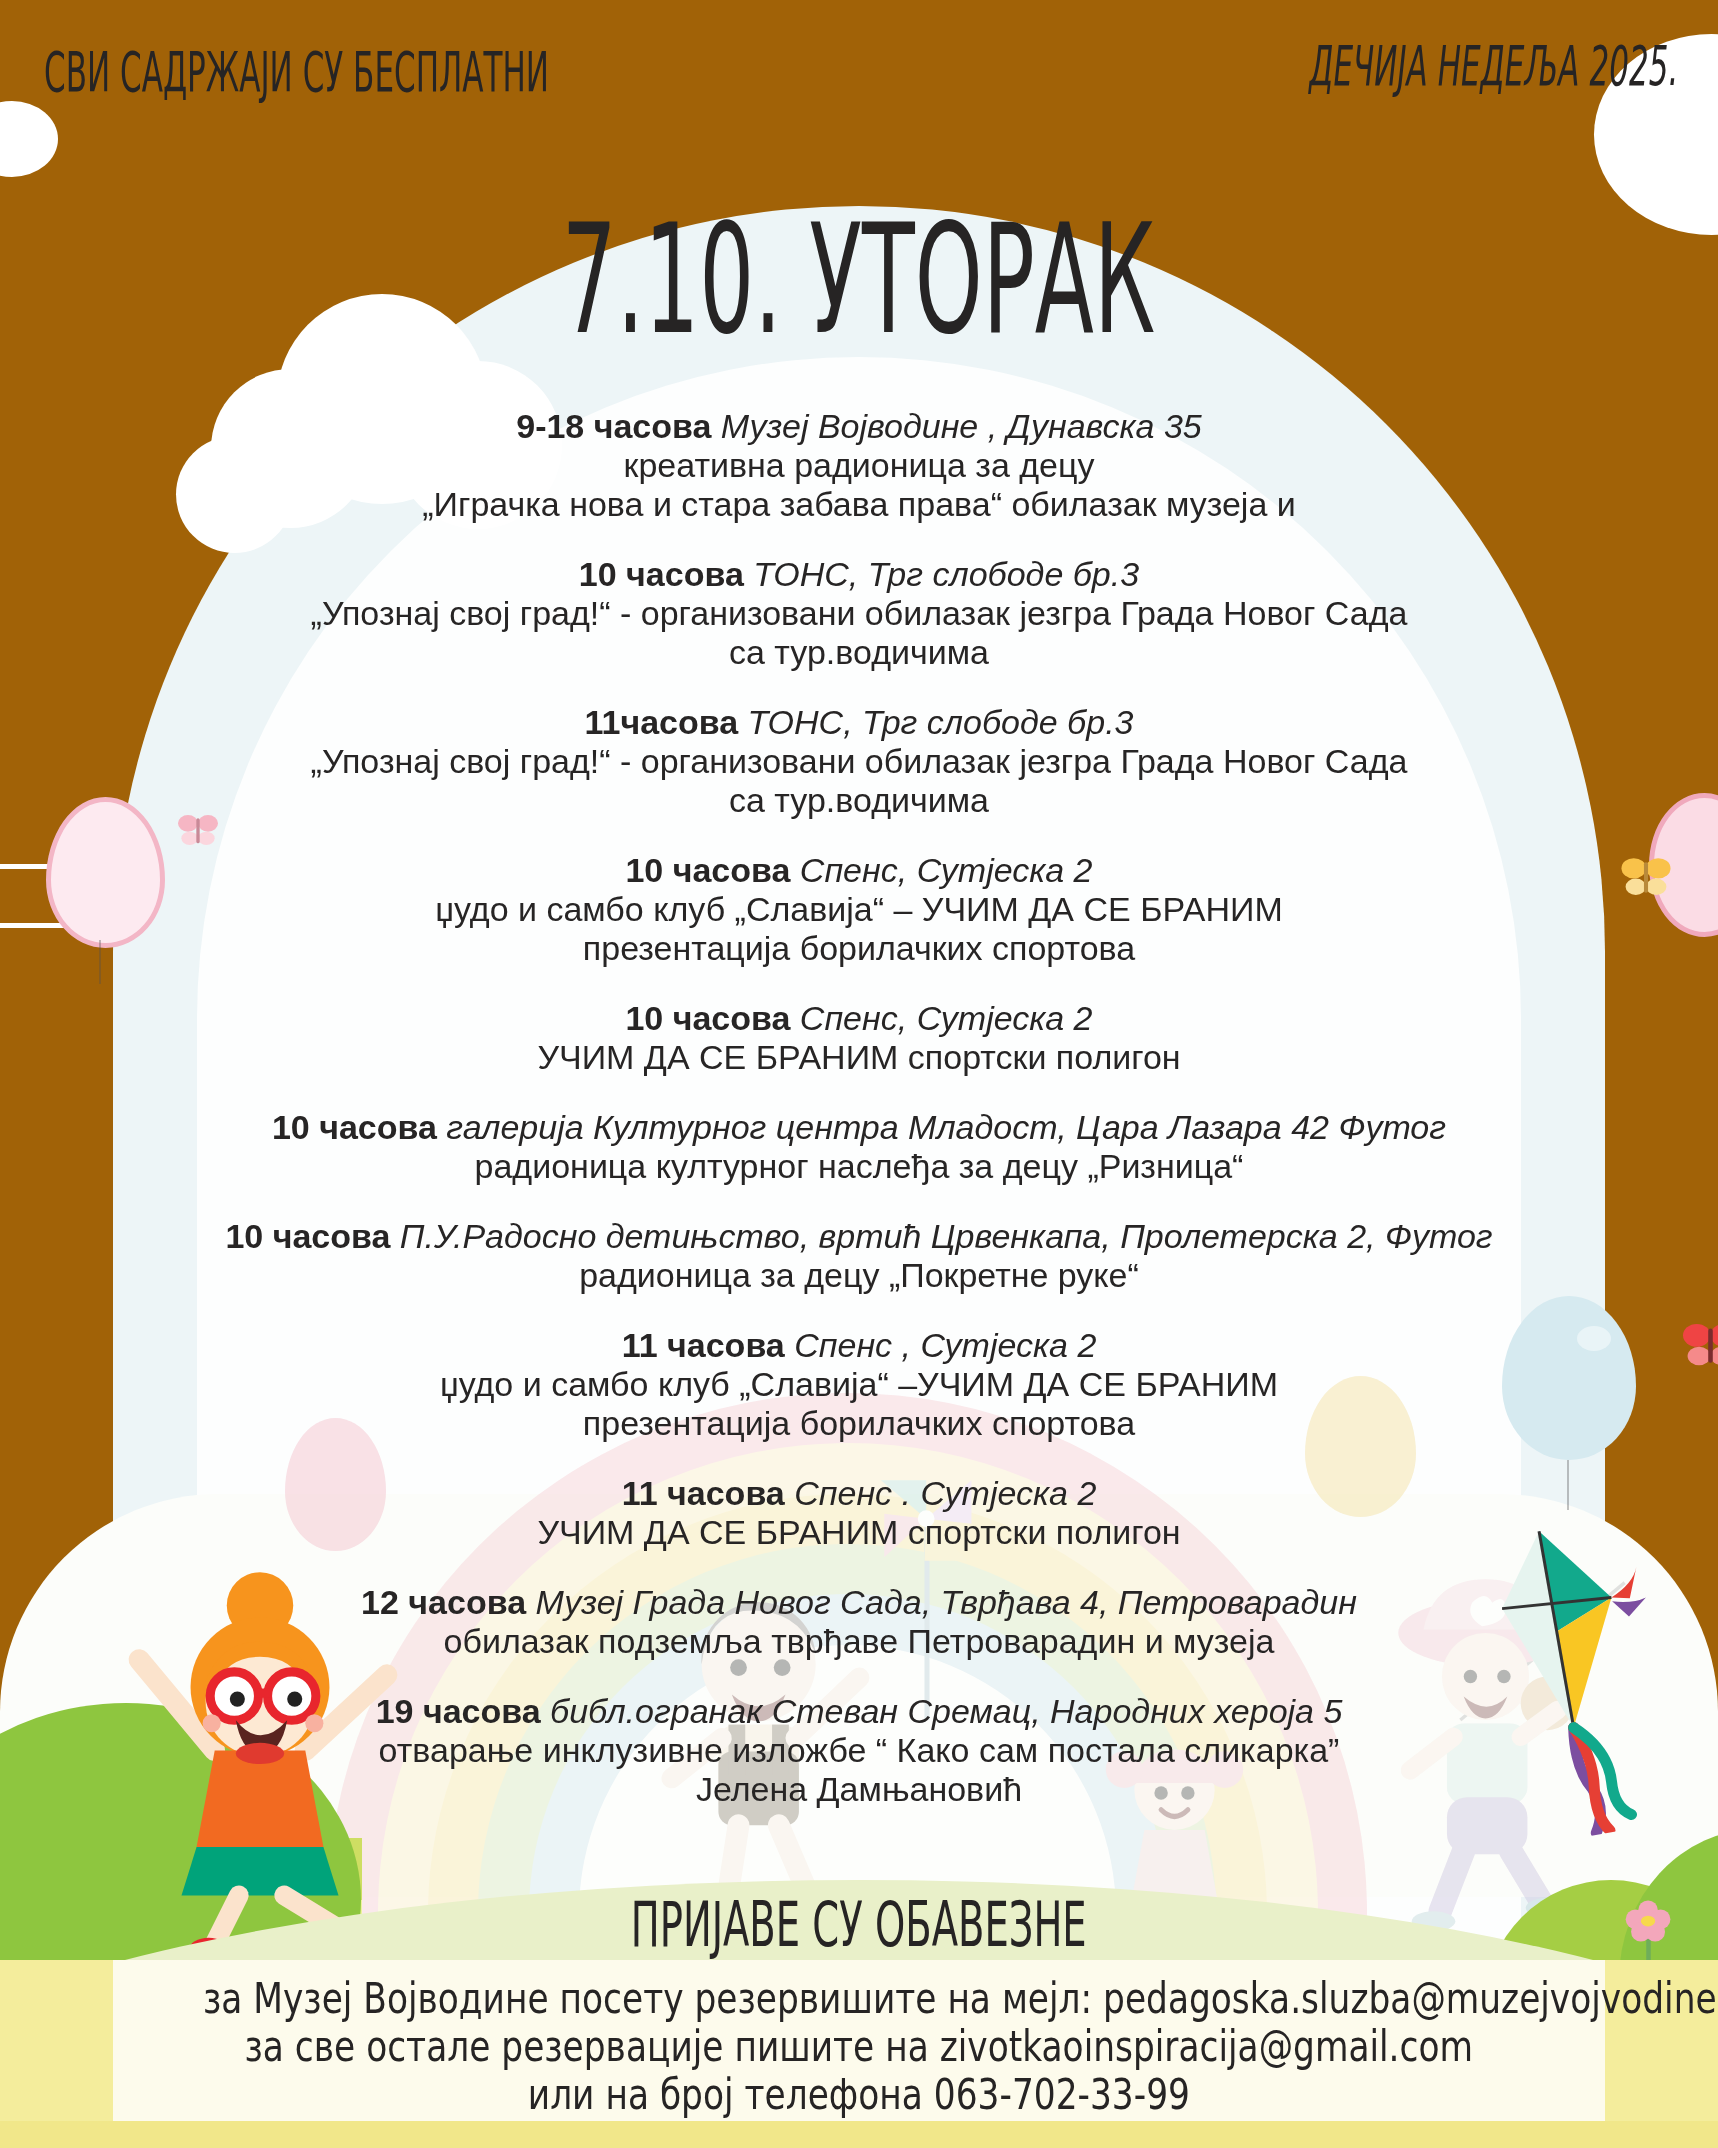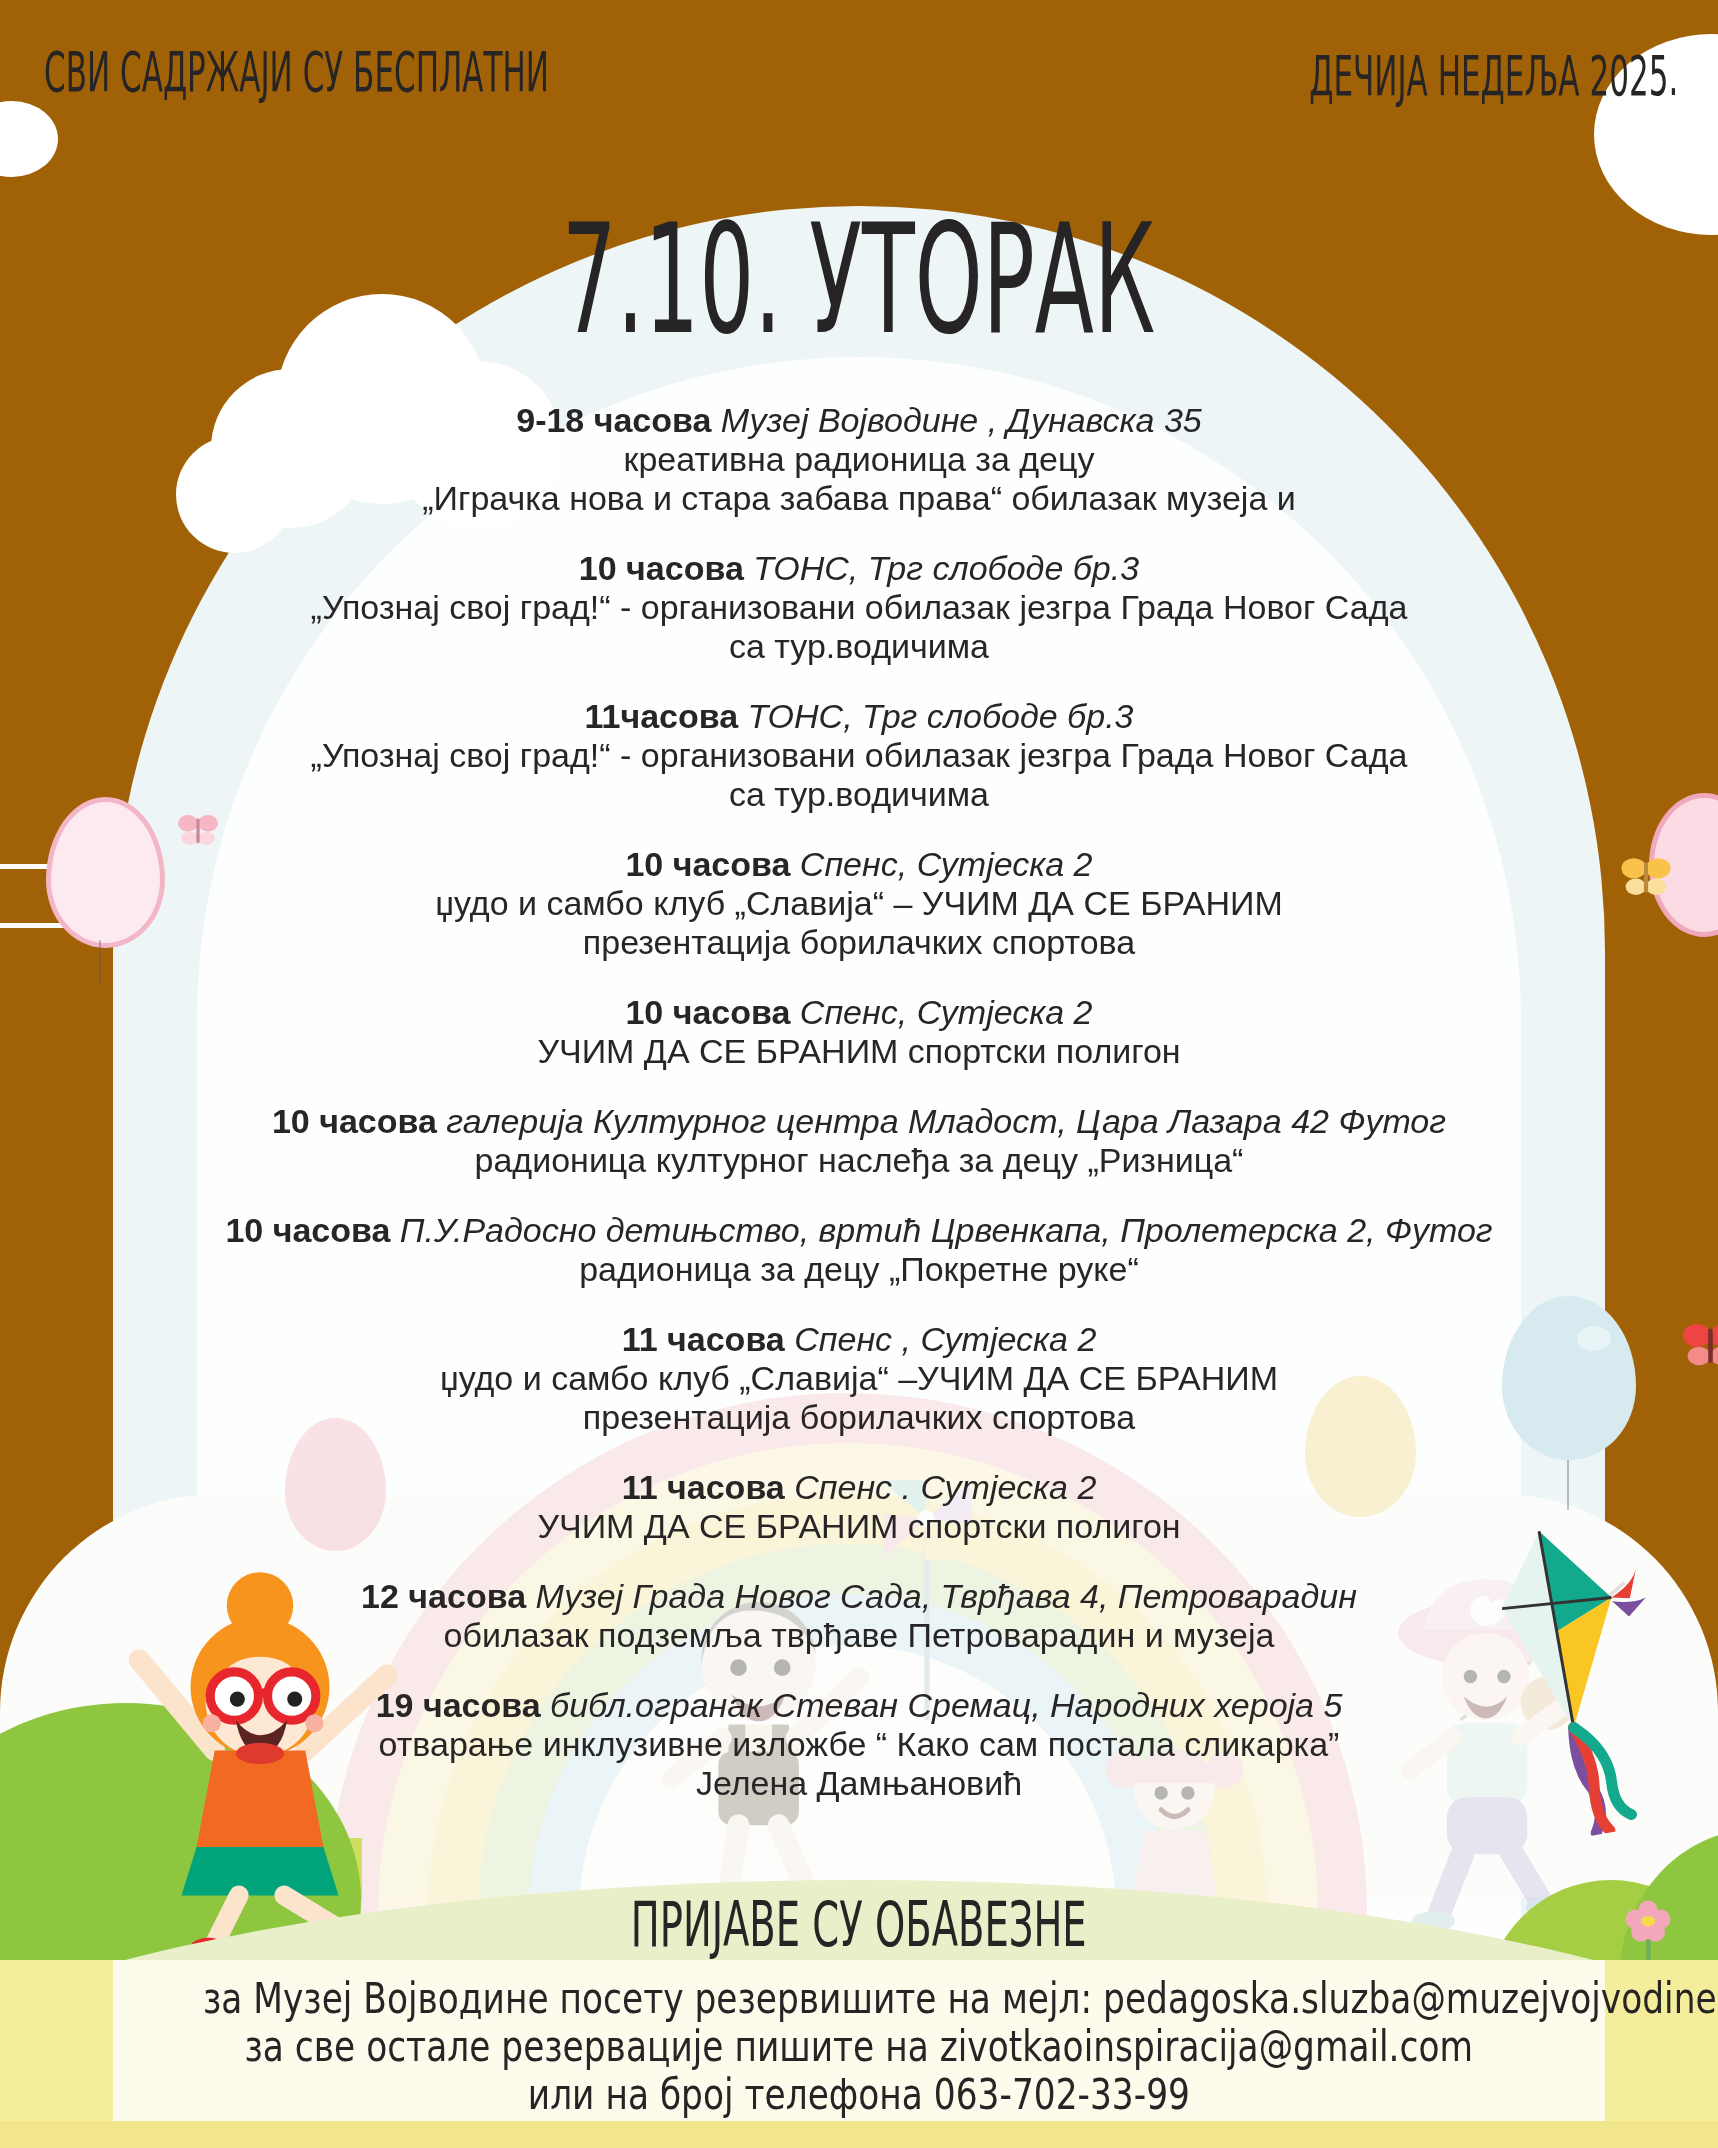--- a/index.html
+++ b/index.html
@@ -15,28 +15,28 @@
   
   .puff{position:absolute;background:#ffffff;border-radius:50%;}
   .cloud-outline{border:5px solid #ffffff;border-radius:50px;background:transparent;}
 
   
   .hand{display:inline-block;font-family:"DejaVu Sans",sans-serif;white-space:nowrap;color:#262424;transform-origin:center;}
   .hand-left{transform-origin:left center;}
   .hand-right{transform-origin:right center;}
   .hdr-left{left:44px;top:44px;font-size:47px;}
   .hdr-left .hand{transform:scale(.66,1.18);}
-  .hdr-right{right:40px;top:48px;font-size:47px;text-align:center;}
+  .hdr-right{right:40px;top:38px;font-size:47px;text-align:center;font-style:italic;}
   .hdr-right .hand{transform:scale(.66,1.18);}
   .title-wrap{left:0;right:0;top:193px;text-align:center;}
   .title-wrap .hand{font-size:149px;transform:scale(.58,1.02);}
 
   
   .events{left:0;right:0;top:401px;text-align:center;color:#272525;}
-  .event{margin:0 auto 31px auto;max-width:1494px;font-size:34px;line-height:39px;}
+  .event{margin:6px auto 31px auto;max-width:1494px;font-size:34px;line-height:39px;}
   .event-time{font-weight:700;}
   .event-loc{font-style:italic;}
   .event-line{font-weight:400;}
 
   
   .grass{left:-210px;top:1880px;width:2138px;height:587px;background:#e9f0c9;border-radius:50%;}
   .faded{opacity:.42;}
   .ring{position:absolute;border-radius:50%;}
 
   .hill-dome{left:-109px;top:1703px;width:470px;height:394px;background:#8ec63f;border-radius:50%;}

